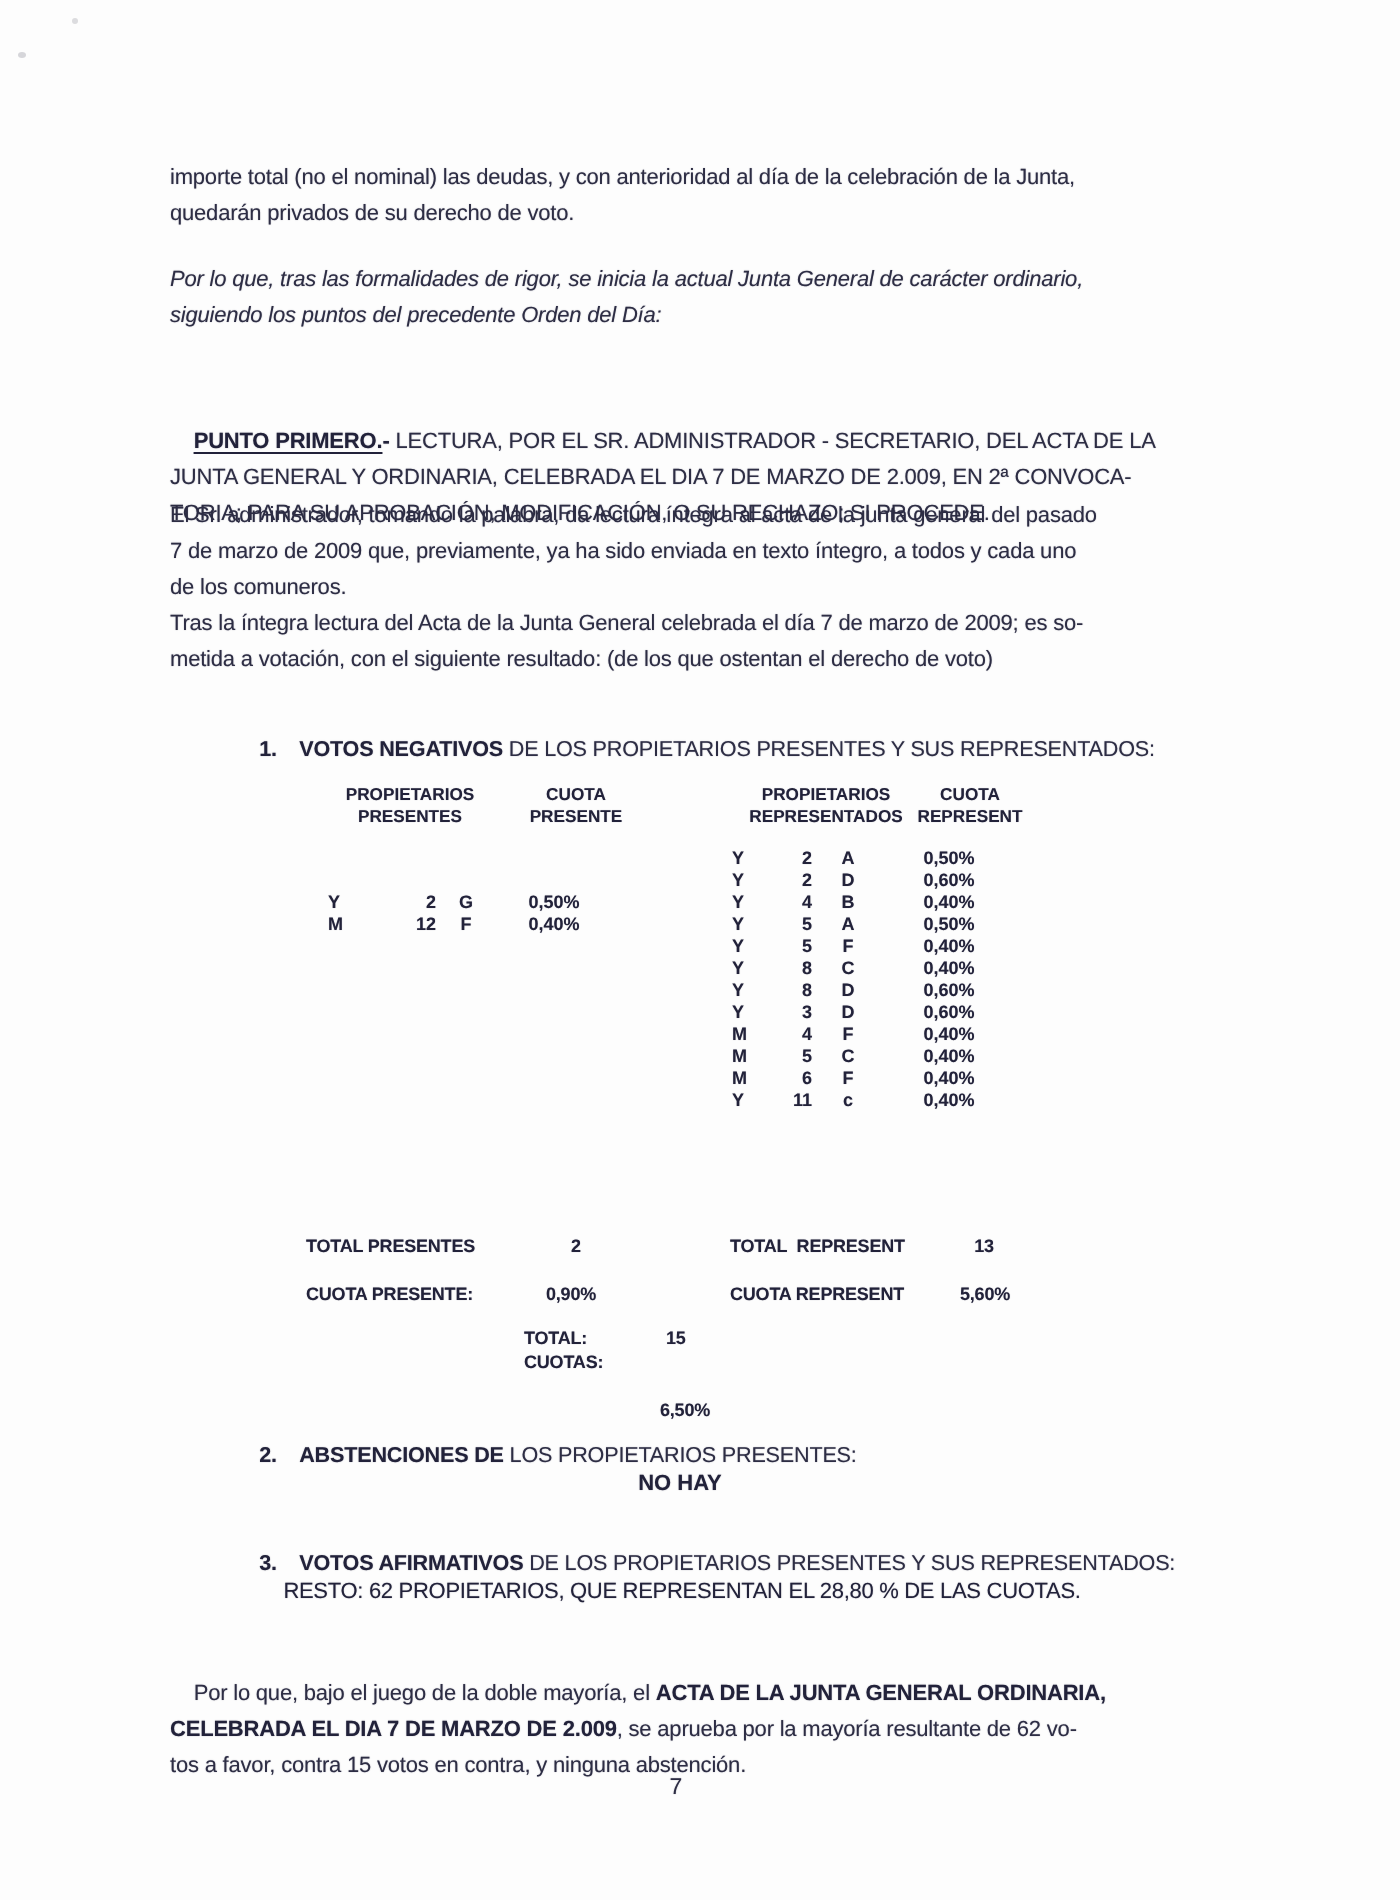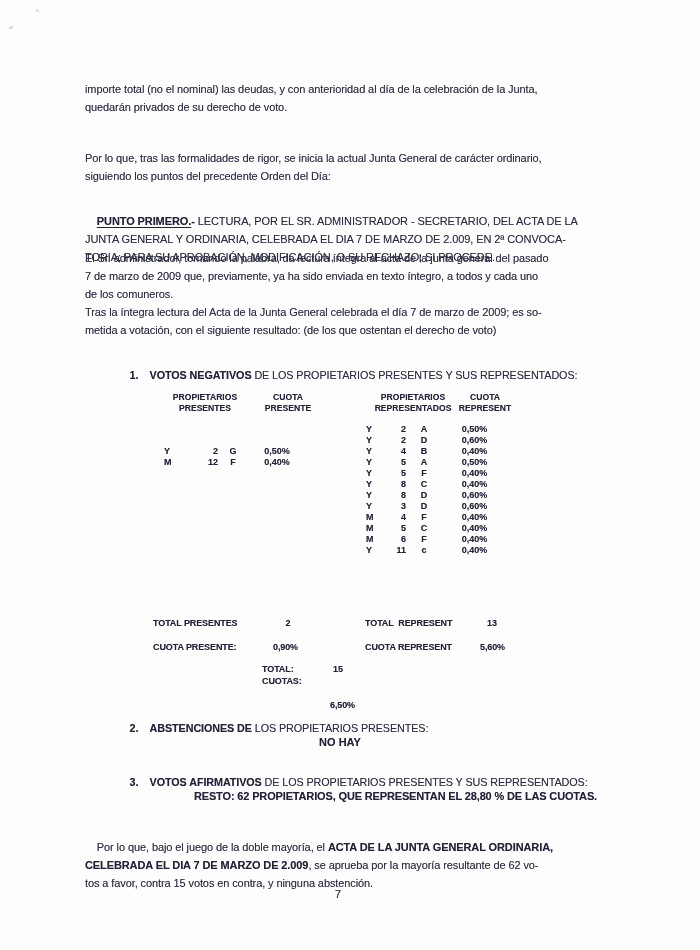--- a/index.html
+++ b/index.html
@@ -45,38 +45,38 @@
   .c2{text-align:right;}
   .c3{text-align:center;}
   .c4{text-align:center;}
   .tot{
     font-size:9px;font-weight:bold;color:#22223a;
     line-height:11px;letter-spacing:-0.1px;
     text-shadow:0 0 0.5px rgba(45,45,68,0.4);
   }
   .center-line{text-align:center;}
   .no-hay{font-size:11px;font-weight:bold;color:#22223a;text-shadow:0 0 0.6px rgba(45,45,68,0.45);}
-  .resto{font-size:11px;font-weight:bold;color:#22223a;letter-spacing:-0.15px;text-shadow:0 0 0.6px rgba(45,45,68,0.45);text-align:right;}
+  .resto{font-size:11px;font-weight:normal;color:#22223a;letter-spacing:-0.15px;text-shadow:0 0 0.6px rgba(45,45,68,0.45);}
   .page-num{font-size:11.5px;text-shadow:0 0 0.6px rgba(45,45,68,0.45);}
   .speck{position:absolute;border-radius:50%;}
   .speck1{left:36px;top:9px;width:3px;height:3px;background:#dcdcdf;}
   .speck2{left:9px;top:26px;width:4px;height:3px;background:#d6d6da;}
 </style>
 </head>
 <body>
 
 <div class="page">
 
   <div class="speck speck1"></div>
   <div class="speck speck2"></div>
 
   <div class="blk body-text pre" style="left:85px;top:80px;">importe total (no el nominal) las deudas, y con anterioridad al día de la celebración de la Junta,
 quedarán privados de su derecho de voto.</div>
 
-  <div class="blk body-text pre" style="left:85px;top:149px;">Por lo que, tras las formalidades de rigor, se inicia la actual Junta General de carácter ordinario,
+  <div class="blk body-text pre" style="left:85px;top:131px;font-style:italic;">Por lo que, tras las formalidades de rigor, se inicia la actual Junta General de carácter ordinario,
 siguiendo los puntos del precedente Orden del Día:</div>
 
   <div class="blk body-text pre" style="left:85px;top:194px;">
     <span class="b u">PUNTO PRIMERO.</span><span class="b">-</span><span> LECTURA, POR EL SR. ADMINISTRADOR - SECRETARIO, DEL ACTA DE LA
 JUNTA GENERAL Y ORDINARIA, CELEBRADA EL DIA 7 DE MARZO DE 2.009, EN 2ª CONVOCA-
 TORIA; PARA SU APROBACIÓN, MODIFICACIÓN, O SU RECHAZO; SI PROCEDE.</span>
   </div>
 
   <div class="blk body-text pre" style="left:85px;top:249px;">El Sr. administrador, tomando la palabra, da lectura íntegra al acta de la junta general del pasado
 7 de marzo de 2009 que, previamente, ya ha sido enviada en texto íntegro, a todos y cada uno

